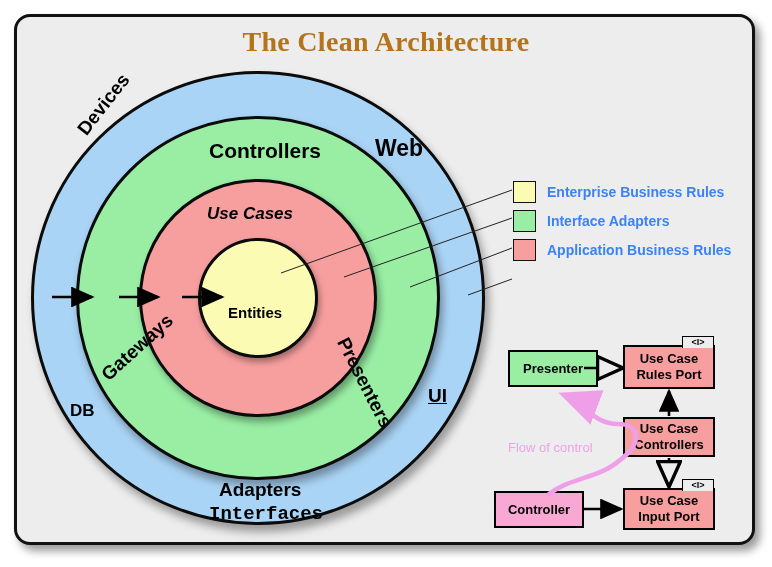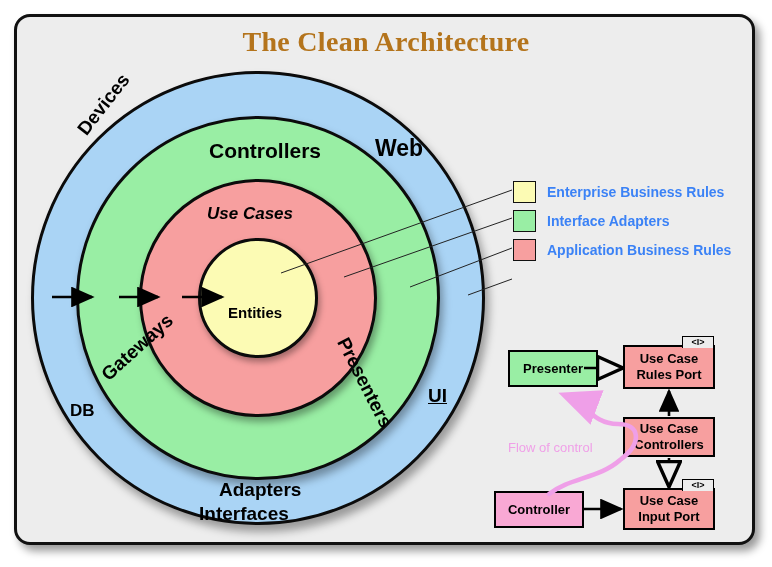--- a/index.html
+++ b/index.html
@@ -33,21 +33,21 @@
   
   .rlab{position:absolute;color:#000;font-weight:bold;white-space:nowrap;
         font-family:"Liberation Sans",sans-serif;}
   .l-controllers{left:209px;top:139px;font-size:21px;}
   .l-usecases   {left:207px;top:204px;font-size:17px;font-style:italic;}
   .l-entities   {left:228px;top:304px;font-size:15px;}
   .l-web        {left:375px;top:135px;font-size:23px;}
   .l-ui         {left:428px;top:385px;font-size:19px;text-decoration:underline;}
   .l-db         {left:70px; top:401px;font-size:17px;}
   .l-ext1       {left:219px;top:479px;font-size:19px;}
-  .l-ext2       {left:199px;top:503px;font-size:19px;}
+  .l-ext2       {left:209px;top:503px;font-size:19px;font-family:Liberation Mono, monospace;}
   .l-devices    {left:73px; top:126px;font-size:19px;
                  transform:rotate(-52deg);transform-origin:left top;}
   .l-gateways   {left:97px; top:369px;font-size:19px;
                  transform:rotate(-42deg);transform-origin:left top;}
   .l-presenters {left:352px;top:334px;font-size:19px;
                  transform:rotate(63deg);transform-origin:left top;}
 
   
   .legend{position:absolute;left:513px;top:178px;}
   .leg-row{display:flex;align-items:center;height:27px;margin-bottom:2px;}

